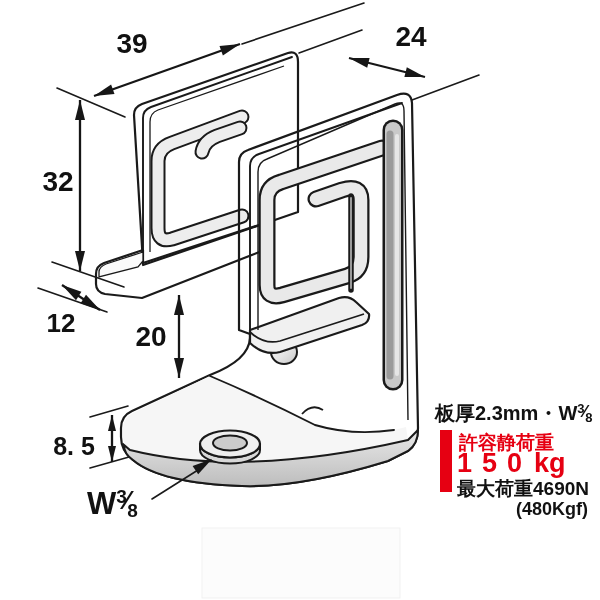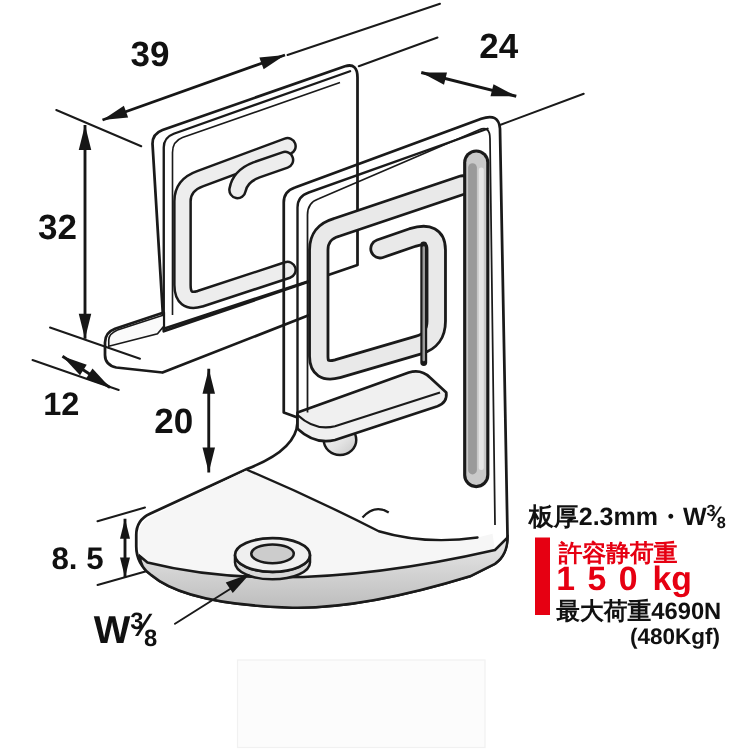--- a/index.html
+++ b/index.html
@@ -1,17 +1,17 @@
 <!DOCTYPE html>
 <html><head>
 <meta charset="utf-8">
 <style>
   html,body{margin:0;padding:0;background:#ffffff;width:600px;height:600px;overflow:hidden;}
   .stage{position:relative;width:580px;height:600px;background:#fff;
-         font-family:"Liberation Sans","DejaVu Sans",sans-serif;}
+         font-family:"Liberation Sans","DejaVu Sans",sans-serif;padding-left:12px;}
   svg{display:block}
   .dim-label{font-family:"Liberation Sans","DejaVu Sans",sans-serif;font-weight:bold;fill:#111;}
   .cjk{font-family:"Liberation Sans","DejaVu Sans",sans-serif;font-weight:bold;}
   .outline{fill:none;stroke:#1a1a1a;stroke-width:2.2;stroke-linejoin:round;stroke-linecap:round;}
   .thin{stroke:#1a1a1a;stroke-width:1.6;stroke-linecap:round;}
   .crease{fill:none;stroke:#1a1a1a;stroke-width:1.9;stroke-linecap:round;}
   .dimline{stroke:#161616;stroke-width:2.3;stroke-linecap:butt;}
   .ah{fill:#161616;stroke:none;}
 </style>
 </head>

